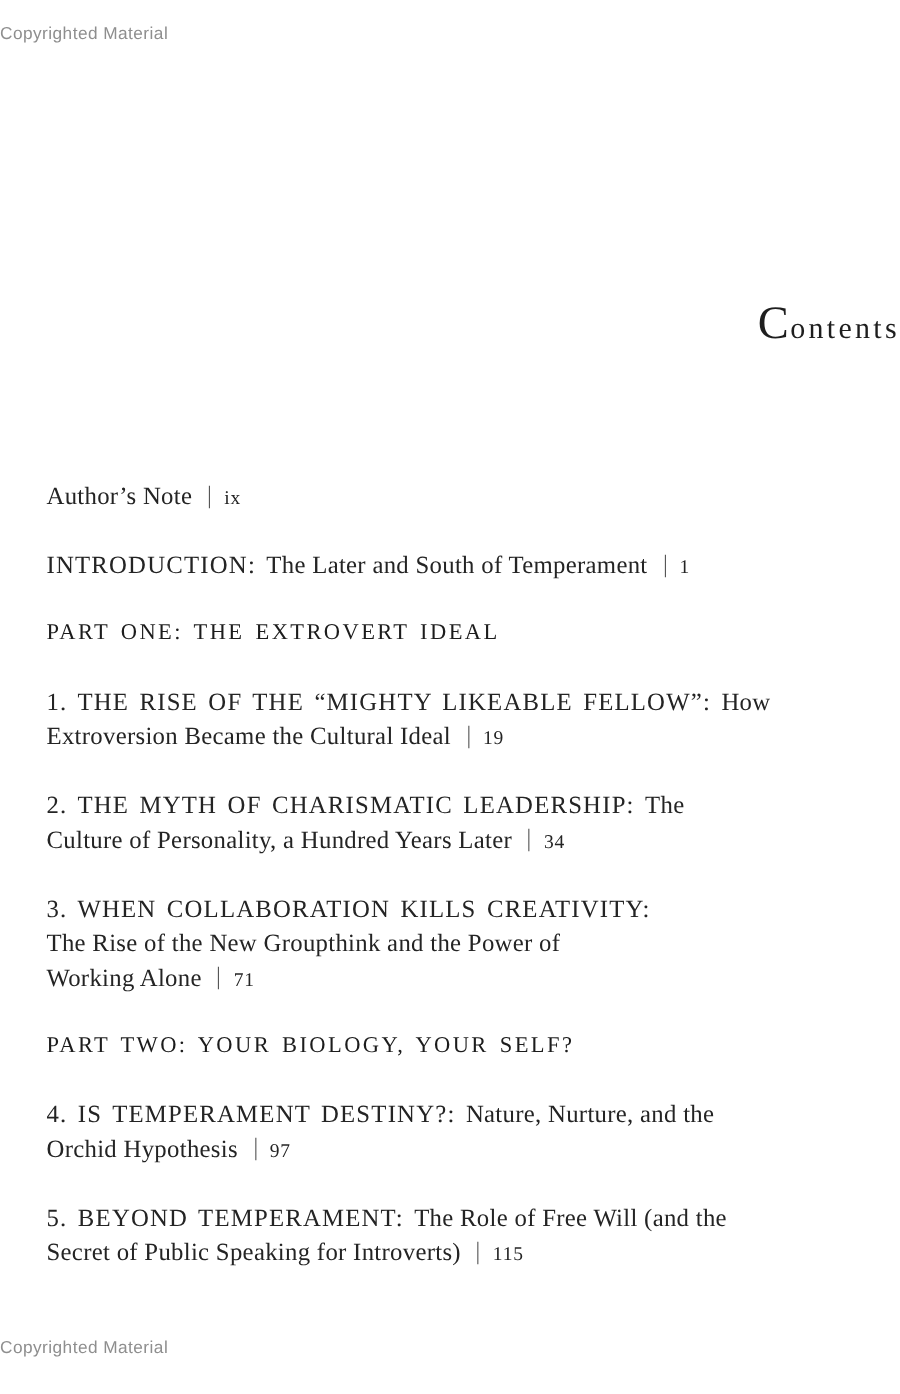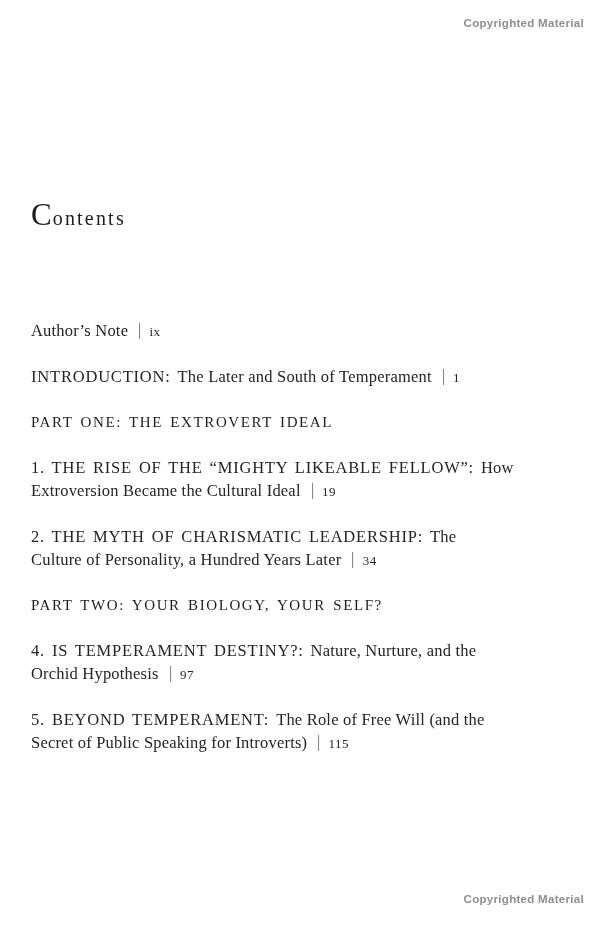--- a/index.html
+++ b/index.html
@@ -4,39 +4,39 @@
 <style>
   html, body { margin: 0; padding: 0; }
   body {
     width: 600px; height: 929px;
     background: #ffffff;
     position: relative;
     overflow: hidden;
     font-family: "Liberation Serif", serif;
   }
   .banner {
-    position: absolute; left: 0; right: 16px;
-    text-align: right;
+    position: absolute; left: 0; right: 8px;
+    text-align: left;
     font-family: "Liberation Sans", sans-serif;
     font-size: 11.5px;
-    font-weight: bold;
+    font-weight: normal;
     letter-spacing: 0.3px;
     color: #8e8e8e;
   }
   .banner-top { top: 17px; }
   .banner-bottom { top: 893px; }
 
   .page-column {
     position: absolute;
     left: 31px; right: 0; top: 0; height: 100%;
   }
   .heading {
     position: absolute; top: 197px;
     width: 100%;
-    text-align: left;
+    text-align: right;
     color: #1e1e1e;
   }
   .cap-initial { font-size: 31px; letter-spacing: 1px; }
   .cap-rest   { font-size: 20px; letter-spacing: 2.2px; }
 
   .toc {
     position: absolute; top: 319px;
     width: 100%;
     text-align: left;
     font-size: 16.5px;
@@ -85,20 +85,25 @@
         <div class="line"><span class="part">PART ONE: THE EXTROVERT IDEAL</span></div>
       </div>
       <div class="entry chapter">
         <div class="line"><span class="caps">1. THE RISE OF THE “MIGHTY LIKEABLE FELLOW”: </span><span class="normal">How</span></div>
         <div class="line"><span class="normal">Extroversion Became the Cultural Ideal</span><span class="sep">|</span><span class="pagenum">19</span></div>
       </div>
       <div class="entry chapter">
         <div class="line"><span class="caps">2. THE MYTH OF CHARISMATIC LEADERSHIP: </span><span class="normal">The</span></div>
         <div class="line"><span class="normal">Culture of Personality, a Hundred Years Later</span><span class="sep">|</span><span class="pagenum">34</span></div>
       </div>
+      <div class="entry chapter">
+        <div class="line"><span class="caps">3. WHEN COLLABORATION KILLS CREATIVITY:</span></div>
+        <div class="line"><span class="normal">The Rise of the New Groupthink and the Power of</span></div>
+        <div class="line"><span class="normal">Working Alone</span><span class="sep">|</span><span class="pagenum">71</span></div>
+      </div>
       <div class="entry part">
         <div class="line"><span class="part">PART TWO: YOUR BIOLOGY, YOUR SELF?</span></div>
       </div>
       <div class="entry chapter">
         <div class="line"><span class="caps">4. IS TEMPERAMENT DESTINY?: </span><span class="normal">Nature, Nurture, and the</span></div>
         <div class="line"><span class="normal">Orchid Hypothesis</span><span class="sep">|</span><span class="pagenum">97</span></div>
       </div>
       <div class="entry chapter">
         <div class="line"><span class="caps">5. BEYOND TEMPERAMENT: </span><span class="normal">The Role of Free Will (and the</span></div>
         <div class="line"><span class="normal">Secret of Public Speaking for Introverts)</span><span class="sep">|</span><span class="pagenum">115</span></div>

